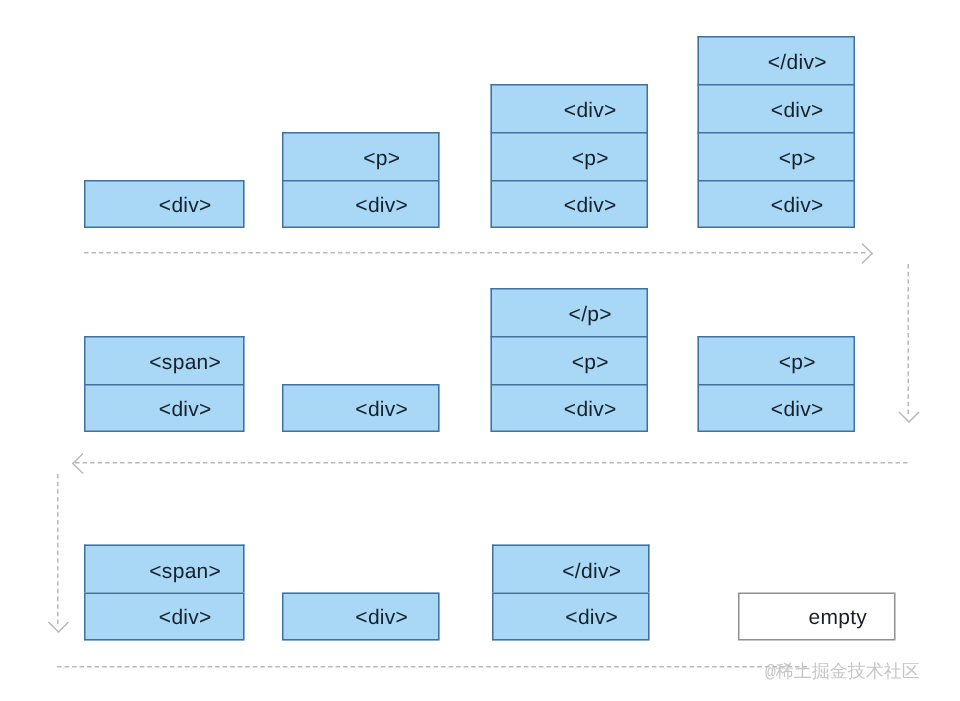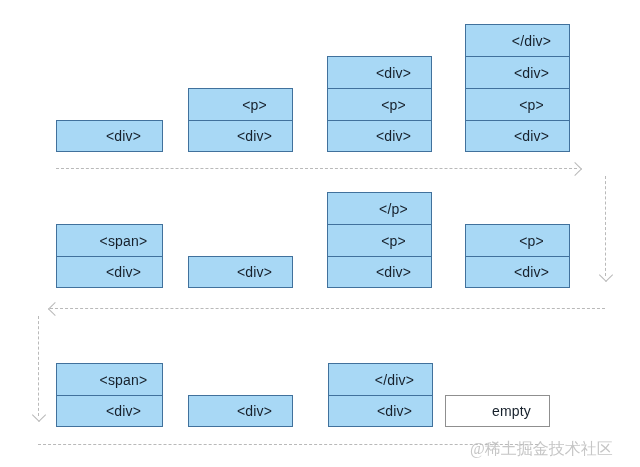--- a/index.html
+++ b/index.html
@@ -67,24 +67,25 @@
     border-top: 1px solid #b9b9b9;
     border-right: 1px solid #b9b9b9;
   }
   .arrow.right { transform: rotate(45deg); }
   .arrow.left  { transform: rotate(-135deg); }
   .arrow.down  { transform: rotate(135deg); }
 
   
   .watermark {
     position: absolute;
-    font-size: 16px;
+    font-size: 12px;
     color: #c6c6c6;
     white-space: nowrap;
-    font-family: Liberation Serif, serif;
+    font-family: Liberation Mono, monospace;
+    margin-left: 40px;
   }
 </style>
 </head>
 <body>
 
 <div id="canvas">
 
   <div class="stack" style="left:56px; bottom:315px; width:107px;">
     <div class="cell">&lt;div&gt;</div>
   </div>
@@ -146,21 +147,21 @@
 
   <div class="stack" style="left:188px; bottom:40px; width:105px;">
     <div class="cell">&lt;div&gt;</div>
   </div>
 
   <div class="stack" style="left:328px; bottom:40px; width:105px;">
     <div class="cell">&lt;div&gt;</div>
     <div class="cell">&lt;/div&gt;</div>
   </div>
 
-  <div class="stack" style="left:445px; bottom:40px; width:105px;">
+  <div class="stack" style="left:492px; bottom:40px; width:105px;">
     <div class="cell empty-cell">empty</div>
   </div>
 
   <div class="hline" style="left:38px; top:444px; width:500px;"></div>
 
   <div class="watermark" style="left:470px; top:439px;">@稀土掘金技术社区</div>
 
 </div>
 
 </body></html>

